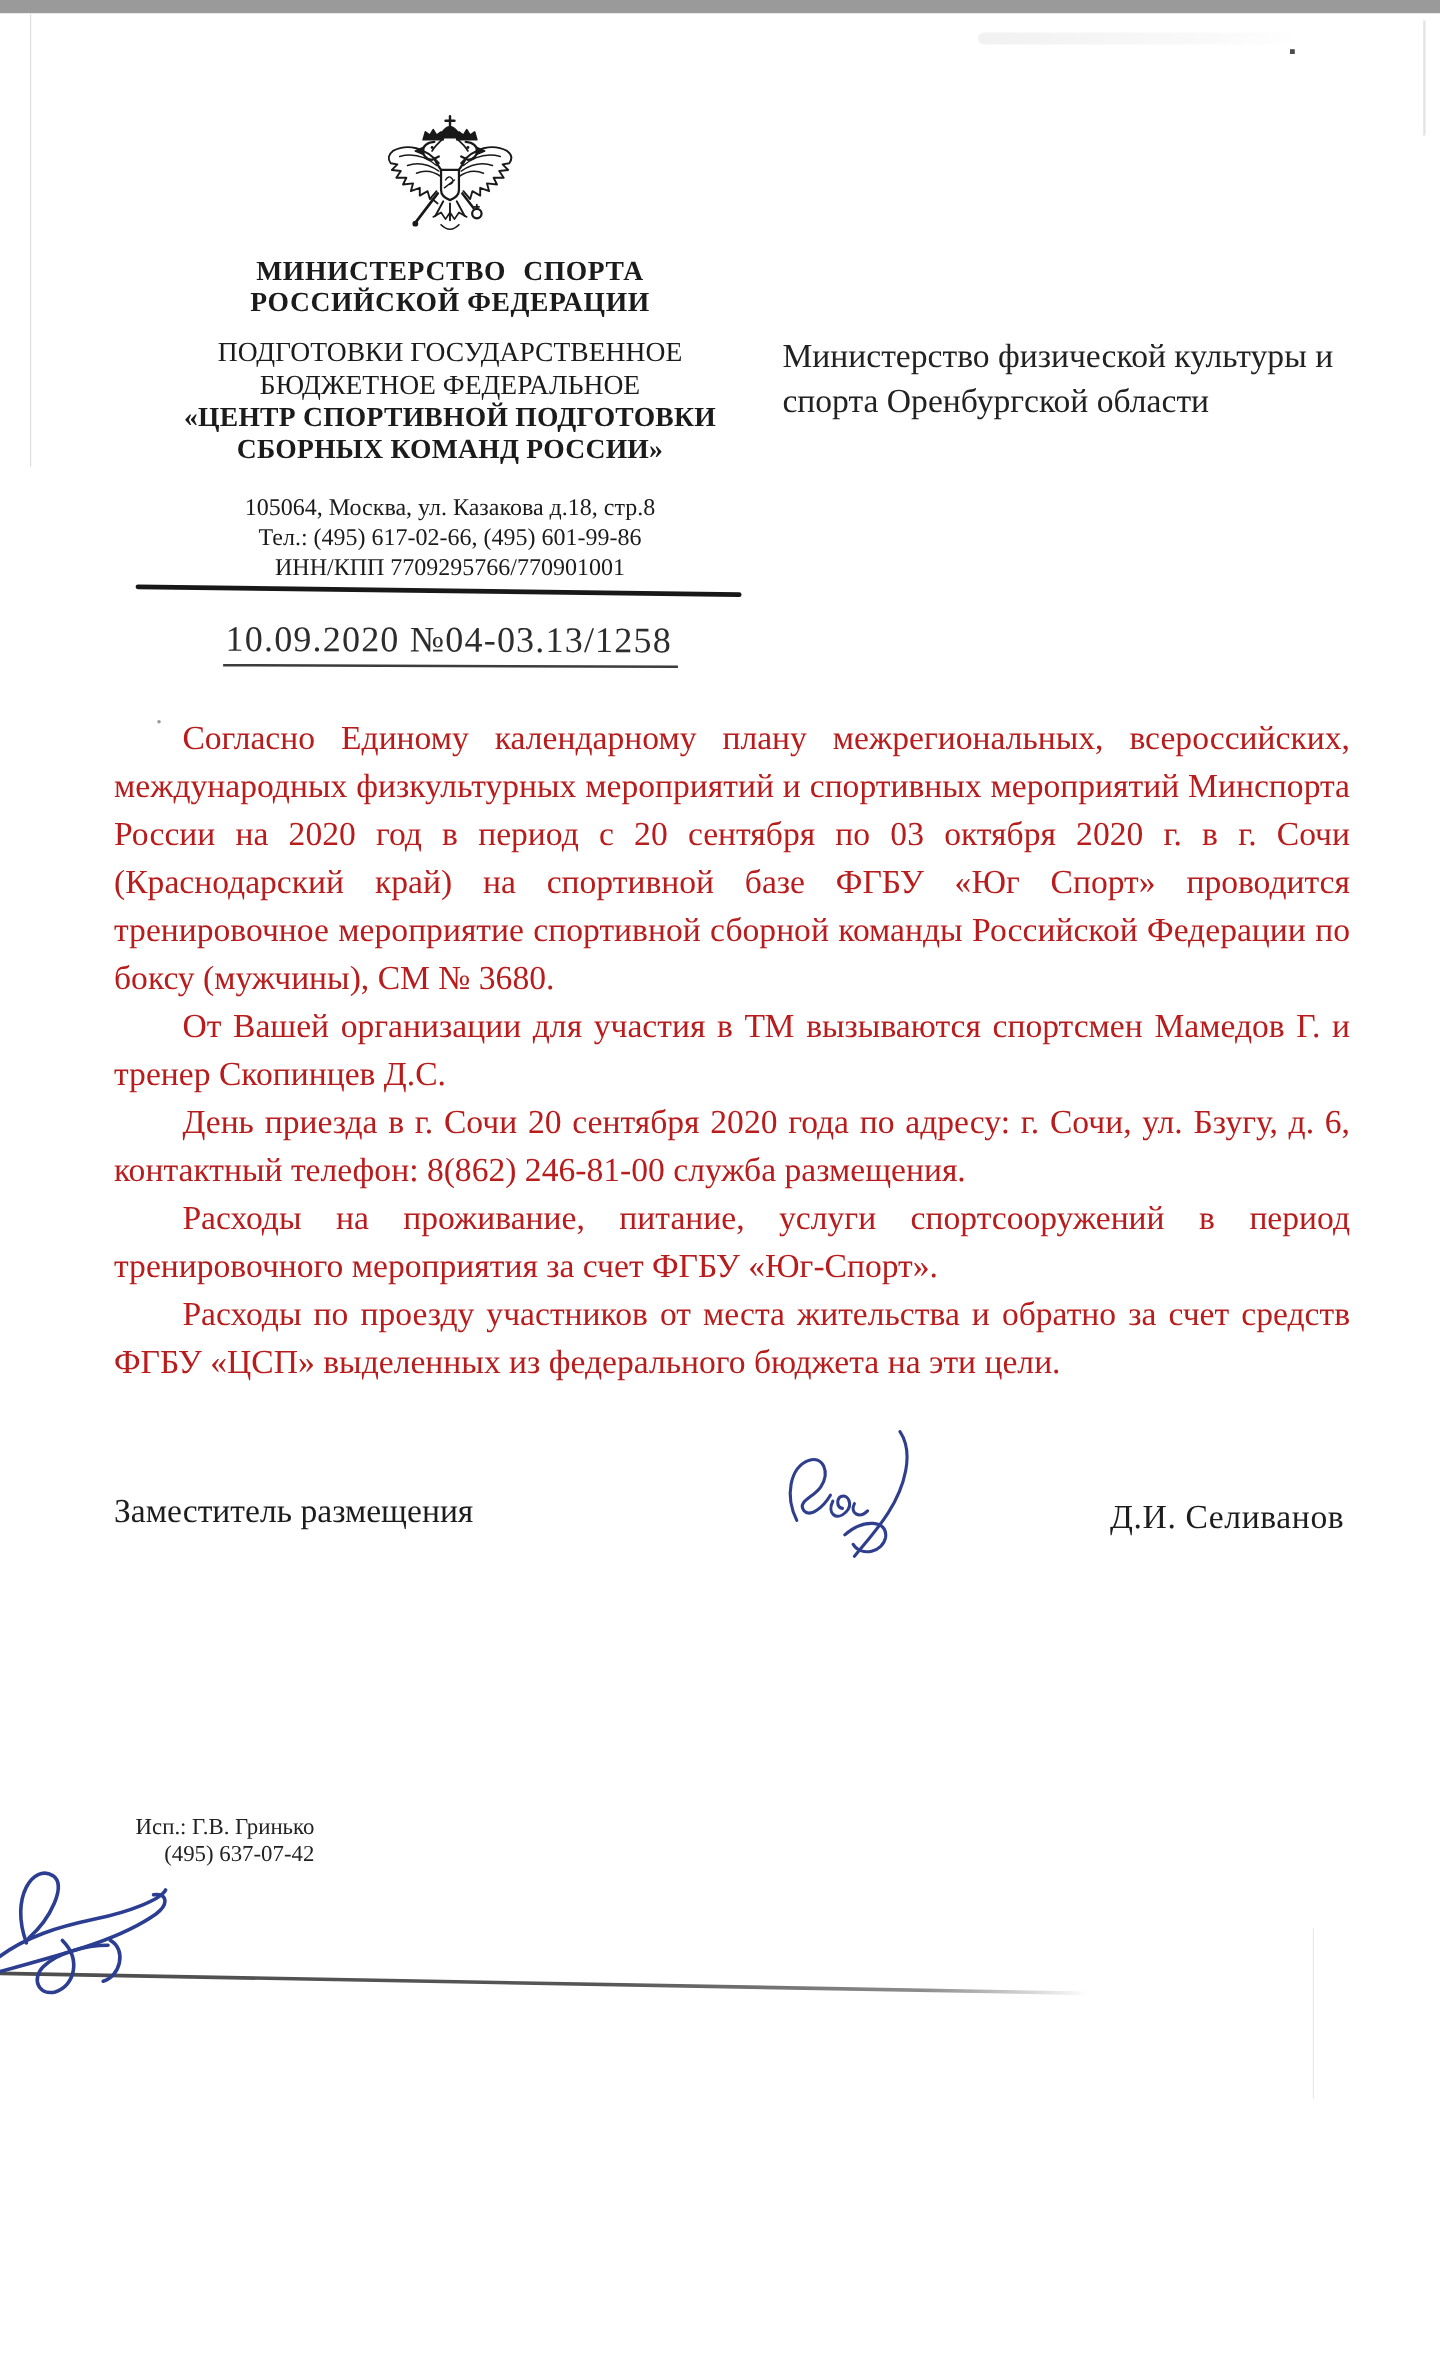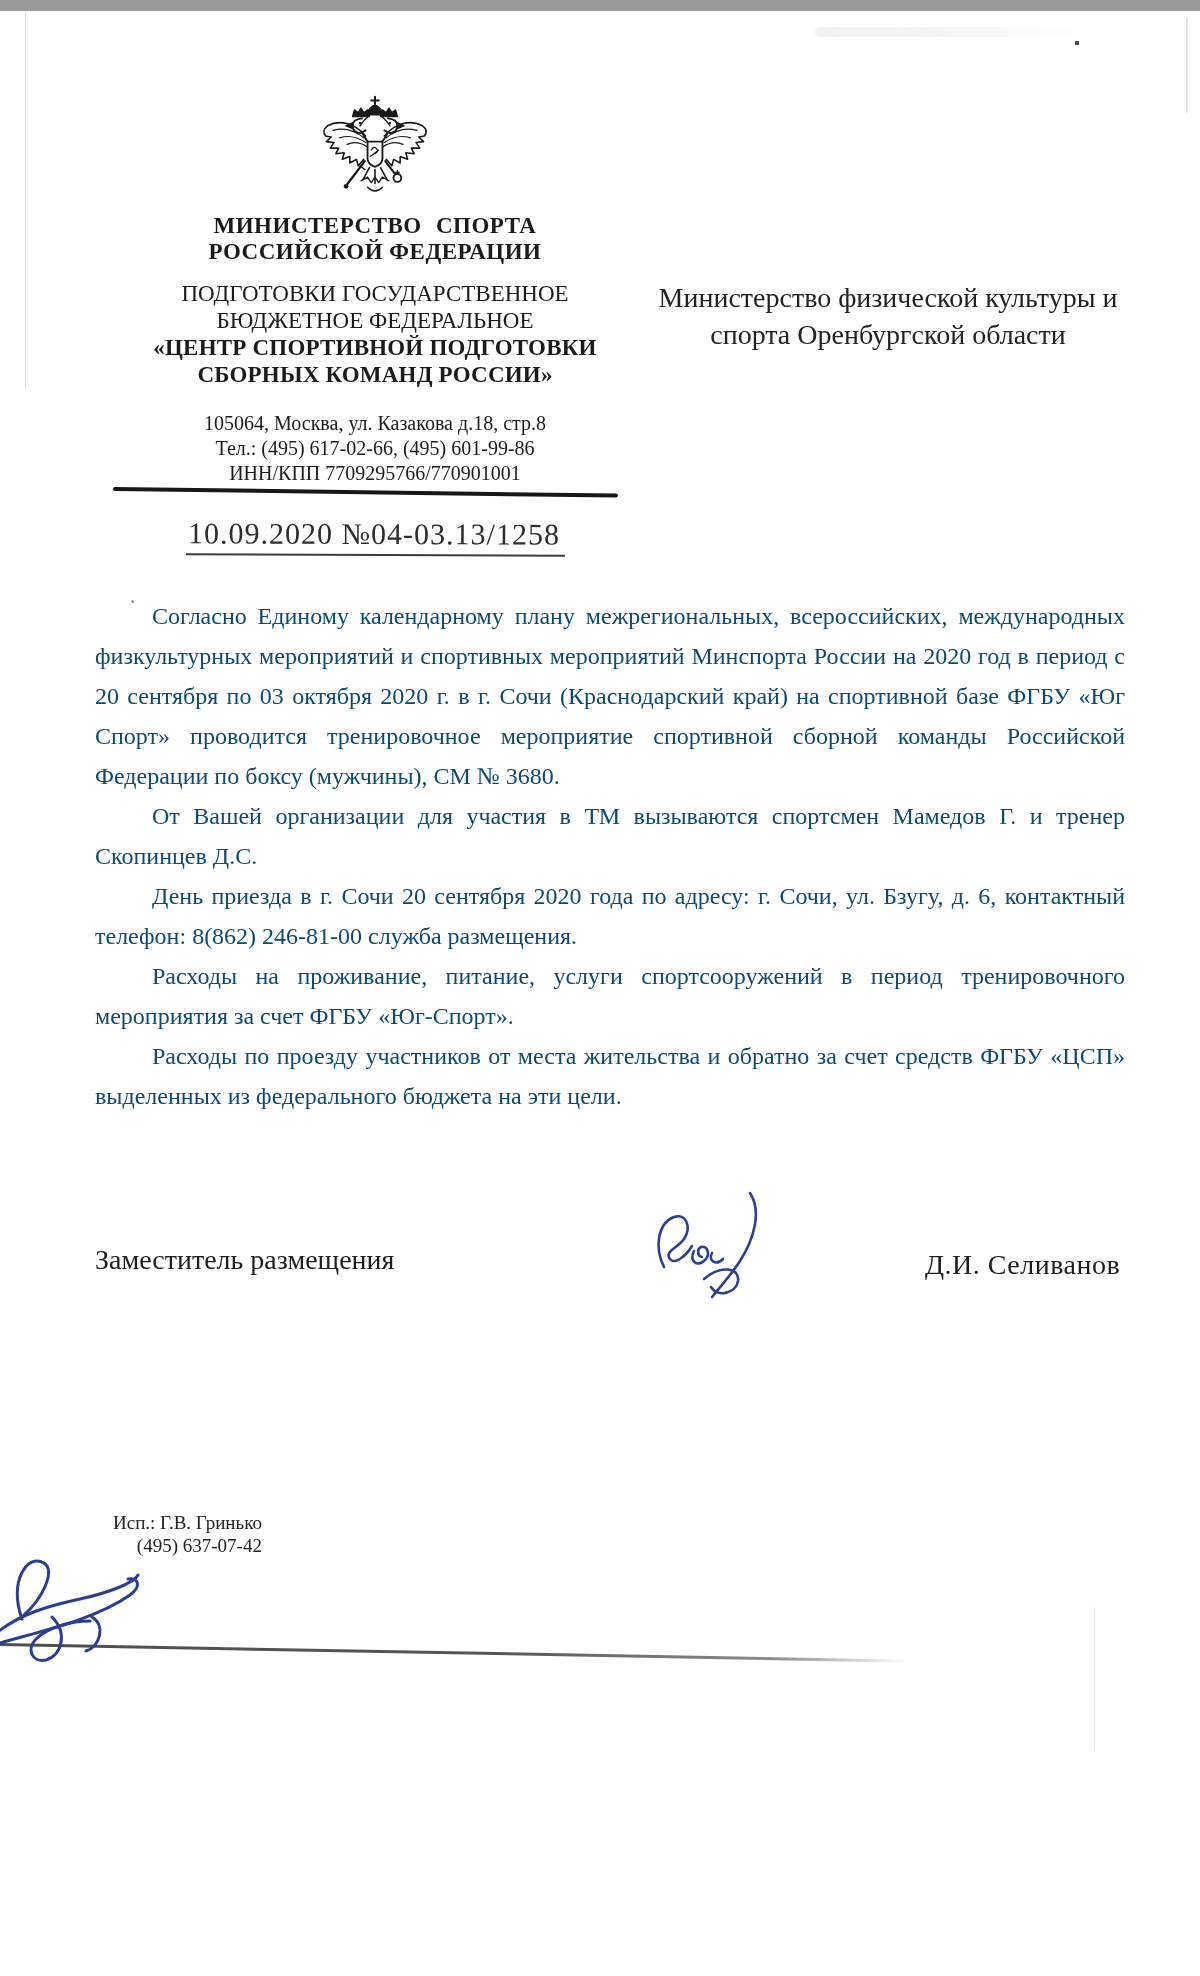--- a/index.html
+++ b/index.html
@@ -27,30 +27,30 @@
   .letterhead{position:absolute;left:90px;top:84px;width:570px;text-align:center;}
   .crest{display:block;margin:0 auto 8px auto;width:112px;height:110px;}
   .ministry-line{font-weight:bold;font-size:23px;line-height:26px;letter-spacing:.5px;}
   .ministry-line.first{word-spacing:8px;}
   .org-block{margin-top:15px;}
   .org-line{font-size:23px;line-height:27px;}
   .org-line.bold{font-weight:bold;letter-spacing:.2px;}
   .addr-block{margin-top:23px;}
   .addr-line{font-size:20px;line-height:25px;}
   
-  .recipient{position:absolute;left:652px;top:268px;width:472px;text-align:center;
+  .recipient{position:absolute;left:652px;top:268px;width:472px;
     font-size:28px;line-height:37px;color:#222;}
   
   .head-rule{position:absolute;left:113px;top:476px;width:505px;height:4px;background:#181818;
     transform:rotate(0.75deg);transform-origin:left center;border-radius:2px;}
   .ref-line{position:absolute;left:186px;top:506px;font-size:30px;letter-spacing:1px;color:#2d2d2d;
     border-bottom:2px solid #3c3c3c;padding:0 5px 3px 2px;transform:rotate(0.2deg);}
   
   .body-text{position:absolute;left:95px;top:585px;width:1030px;
-    font-size:24px;line-height:40px;text-align:justify;color:#0c4a6e;}
+    font-size:28px;line-height:40px;text-align:justify;color:#b91c1c;}
   .body-text p{margin:0;text-indent:57px;}
   
   .sig-title{position:absolute;left:95px;top:1233px;font-size:28px;color:#1d1d1d;}
   .sig-main{position:absolute;left:648px;top:1176px;width:160px;height:122px;}
   .sig-name{position:absolute;left:925px;top:1238px;font-size:28px;letter-spacing:.5px;color:#1d1d1d;}
   
   .executor{position:absolute;left:113px;top:1500px;font-size:19px;line-height:23px;color:#222;text-align:right;}
   .sig-footer{position:absolute;left:-12px;top:1510px;width:225px;height:145px;}
 </style>
 </head>

